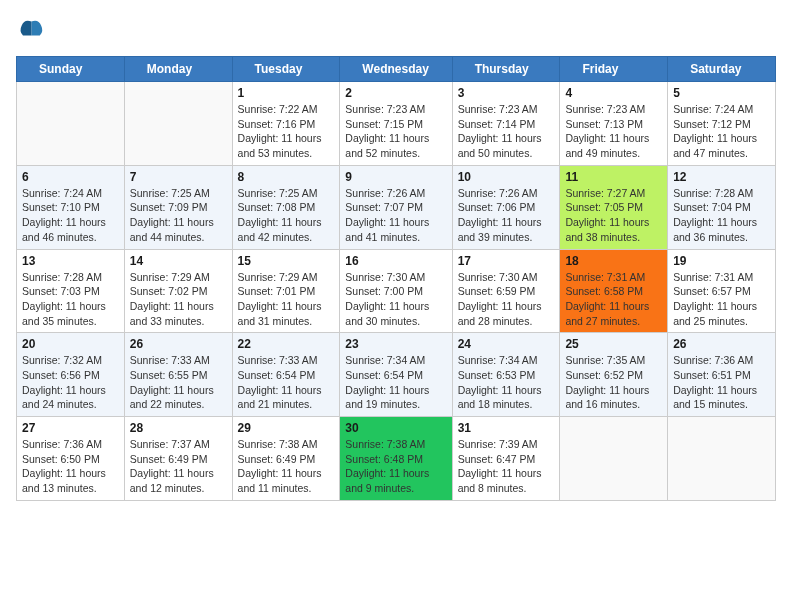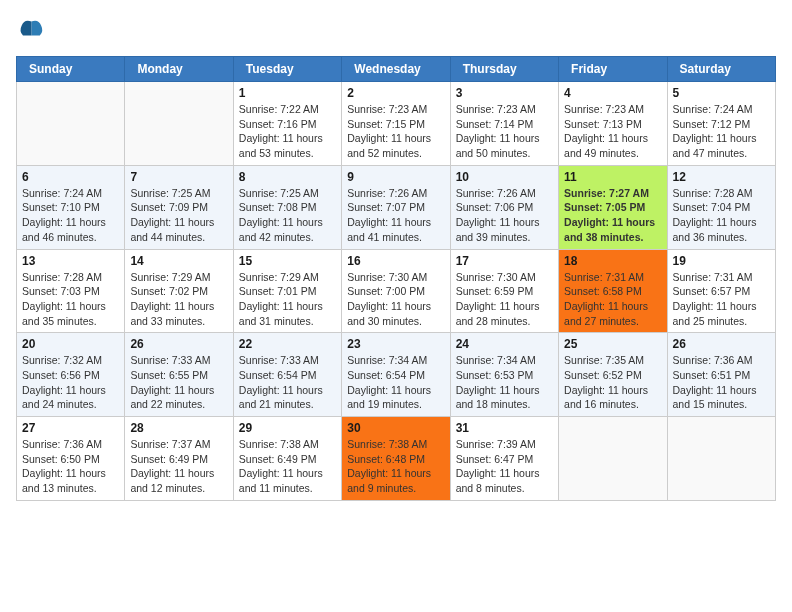--- a/index.html
+++ b/index.html
@@ -39,21 +39,21 @@
     }
     .calendar {
       width: 100%;
       border-collapse: collapse;
       font-size: 11px;
     }
     .calendar th {
       background: #3a7abf;
       color: #fff;
       text-align: left;
-      padding: 5px 12px;
+      padding: 5px 22px;
       font-size: 12px;
       font-weight: bold;
       border: 1px solid #2e6aaa;
     }
     .calendar td {
       border: 1px solid #ccc;
       vertical-align: top;
       padding: 4px 5px;
       width: 107px;
       min-height: 80px;
@@ -186,21 +186,21 @@
         </td>
         <td style="background: rgb(240, 245, 251); margin-left: 13px;">
           <span class="day-number">10</span>
           <div class="day-info" style="white-space: pre-line;">Sunrise: 7:26 AM
 Sunset: 7:06 PM
 Daylight: 11 hours
 and 39 minutes.</div>
         </td>
         <td style="background: #bef264;">
           <span class="day-number">11</span>
-          <div class="day-info" style="white-space: pre-line; font-weight: bold;">Sunrise: 7:27 AM
+          <div class="day-info" style="white-space: pre-line;">Sunrise: 7:27 AM
 Sunset: 7:05 PM
 Daylight: 11 hours
 and 38 minutes.</div>
         </td>
         <td style="background: rgb(240, 245, 251);">
           <span class="day-number">12</span>
           <div class="day-info" style="white-space: pre-line;">Sunrise: 7:28 AM
 Sunset: 7:04 PM
 Daylight: 11 hours
 and 36 minutes.</div>
@@ -323,21 +323,21 @@
 Daylight: 11 hours
 and 12 minutes.</div>
         </td>
         <td style="background: rgb(255, 255, 255);">
           <span class="day-number">29</span>
           <div class="day-info" style="white-space: pre-line;">Sunrise: 7:38 AM
 Sunset: 6:49 PM
 Daylight: 11 hours
 and 11 minutes.</div>
         </td>
-        <td style="background: #f97316; margin-left: 12px;">
+        <td style="background: #22c55e; margin-left: 12px;">
           <span class="day-number">30</span>
           <div class="day-info" style="white-space: pre-line;">Sunrise: 7:38 AM
 Sunset: 6:48 PM
 Daylight: 11 hours
 and 9 minutes.</div>
         </td>
         <td style="background: rgb(255, 255, 255);">
           <span class="day-number">31</span>
           <div class="day-info" style="white-space: pre-line;">Sunrise: 7:39 AM
 Sunset: 6:47 PM

